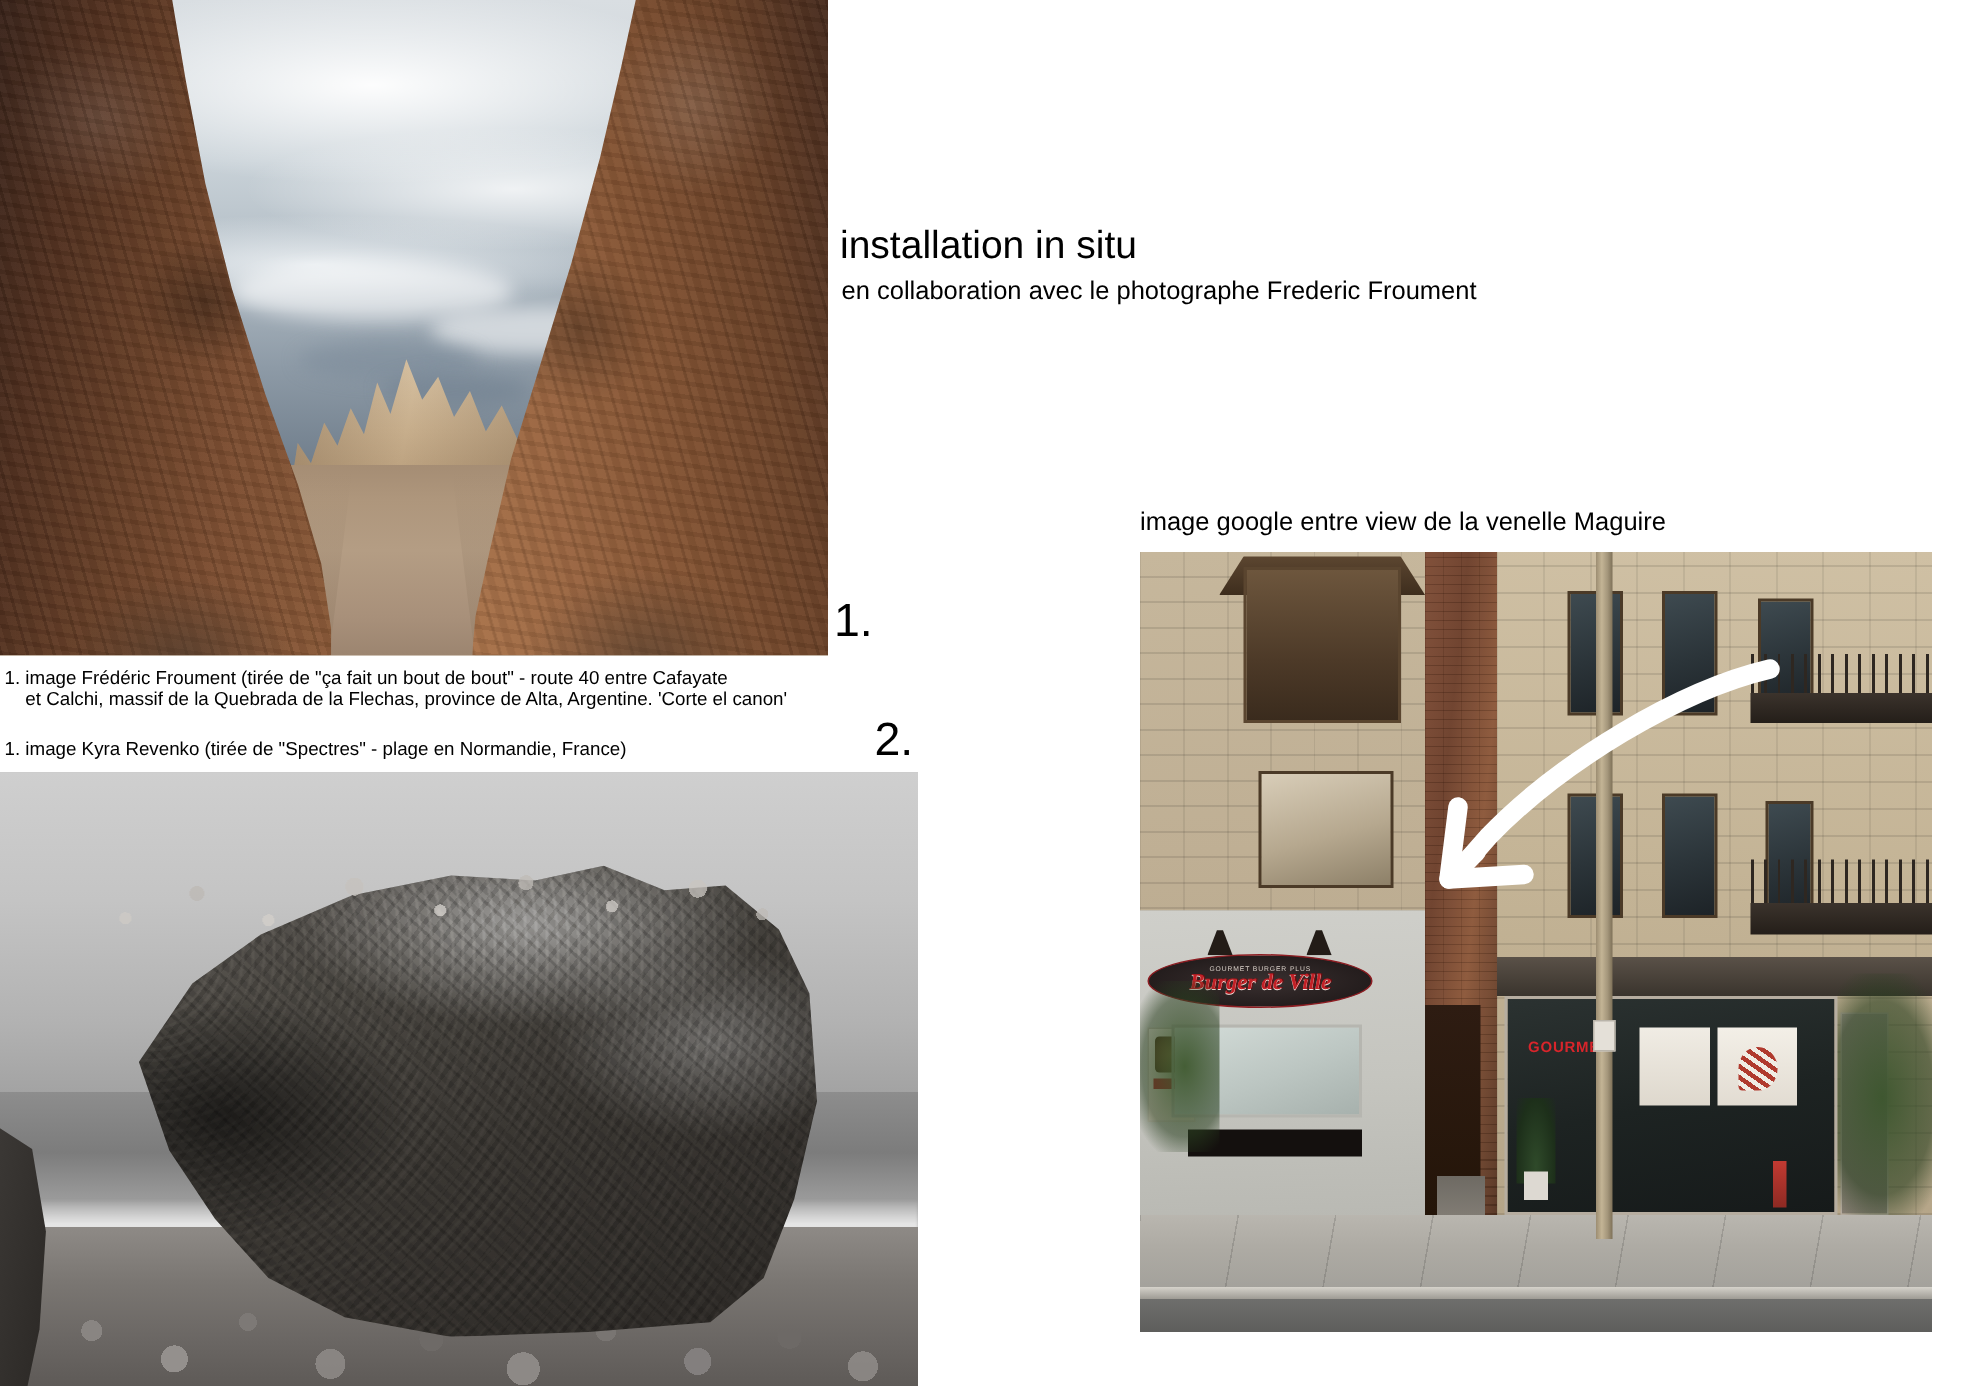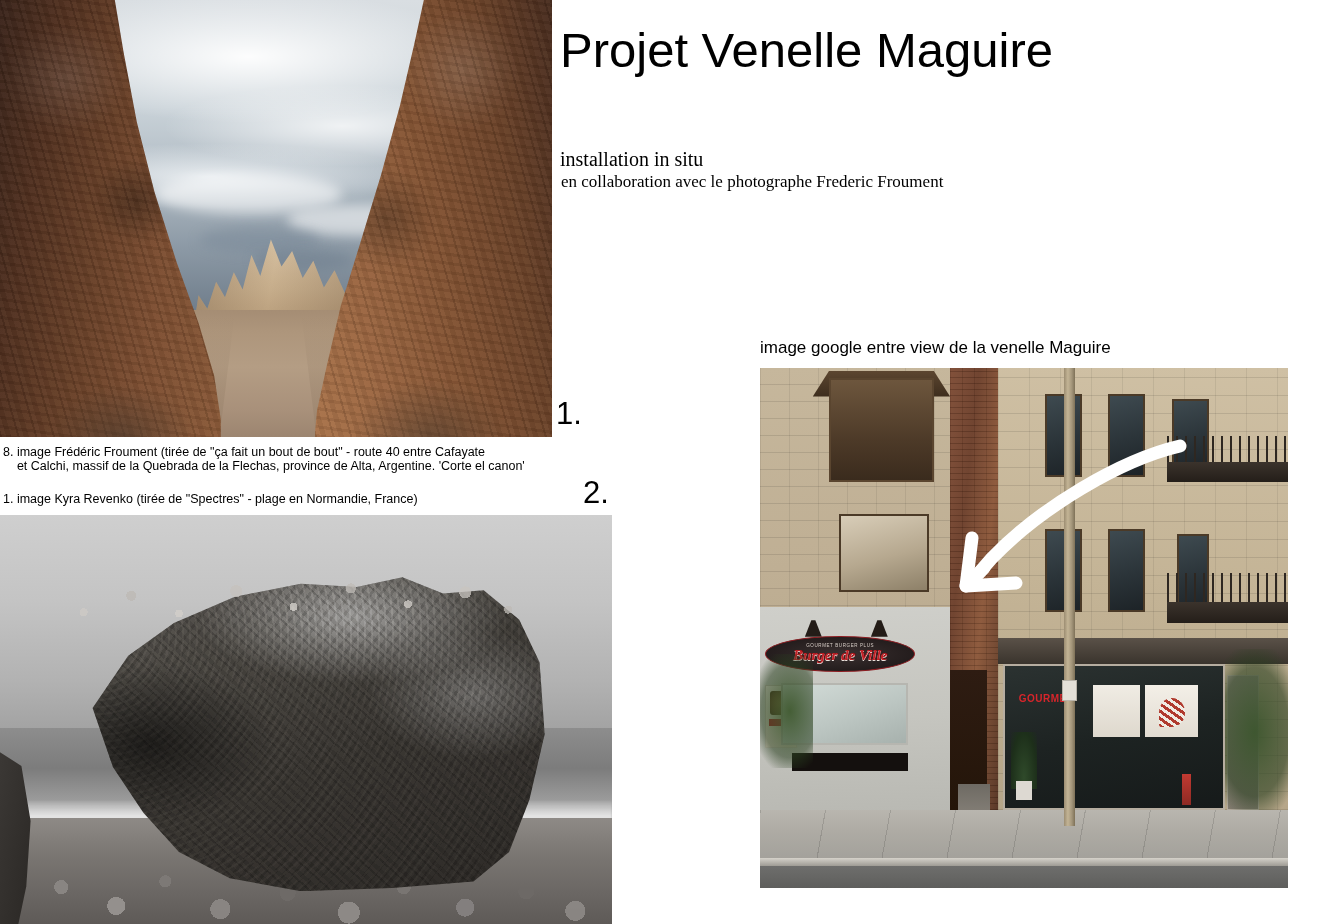--- a/index.html
+++ b/index.html
@@ -14,25 +14,25 @@
   .page{position:relative;width:1320px;height:924px;}
 
   
   #title{
     position:absolute;left:560px;top:24px;
     font-size:49px;font-weight:400;letter-spacing:0px;
     white-space:nowrap;line-height:1.1;
   }
   #subtitle{
     position:absolute;left:560px;top:148px;
-    font-size:20px;font-weight:400;white-space:nowrap;font-family:Liberation Serif, serif;
+    font-size:26px;font-weight:400;white-space:nowrap;
   }
   #collab{
-    position:absolute;left:561px;top:172px;
-    font-size:17px;font-weight:400;white-space:nowrap;font-family:Liberation Serif, serif;
+    position:absolute;left:561px;top:184px;
+    font-size:17px;font-weight:400;white-space:nowrap;
   }
   #sv-label{
     position:absolute;left:760px;top:338px;
     font-size:17px;font-weight:400;white-space:nowrap;
   }
 
   
   .caption{
     position:absolute;font-size:12.5px;line-height:14px;white-space:pre;
   }
@@ -472,21 +472,21 @@
     </div>
     <div class="wall wall-r">
       <div class="wall-tex"></div>
     </div>
     <div class="scree-l"></div>
     <div class="scree-r"></div>
   </div>
 
   <div class="marker" id="marker1">1.</div>
 
-  <div class="caption" id="caption1">8. image Frédéric Froument (tirée de "ça fait un bout de bout" - route 40 entre Cafayate
+  <div class="caption" id="caption1">1. image Frédéric Froument (tirée de "ça fait un bout de bout" - route 40 entre Cafayate
     et Calchi, massif de la Quebrada de la Flechas, province de Alta, Argentine. 'Corte el canon'</div>
 
   <div class="caption" id="caption2">1. image Kyra Revenko (tirée de "Spectres" - plage en Normandie, France)</div>
 
   <div class="marker" id="marker2">2.</div>
 
   <div id="fig-boulder">
     <div class="bw-sky"></div>
     <div class="bw-sea"></div>
     <div class="bw-surf"></div>
@@ -564,19 +564,18 @@
     <div class="sv-pole"></div>
     <div class="sv-pole-sign"></div>
 
     <svg id="sv-arrow" viewBox="0 0 528 520">
       <path d="M 420 78 C 360 92, 280 140, 232 190 L 218 206" stroke="#ffffff" stroke-width="13" fill="none" stroke-linecap="round"></path>
       <path d="M 206 218 L 212 170 M 206 218 L 256 215" stroke="#ffffff" stroke-width="13" fill="none" stroke-linecap="round" stroke-linejoin="round"></path>
       <path d="M 206 218 L 224 200" stroke="#ffffff" stroke-width="13" fill="none" stroke-linecap="round"></path>
     </svg>
   </div>
 
-  <div id="title">Projet Venelle Maguire</div>
 
   <div id="subtitle">installation in situ</div>
 
   <div id="collab">en collaboration avec le photographe Frederic Froument</div>
 
 </div>
 
 </body></html>

